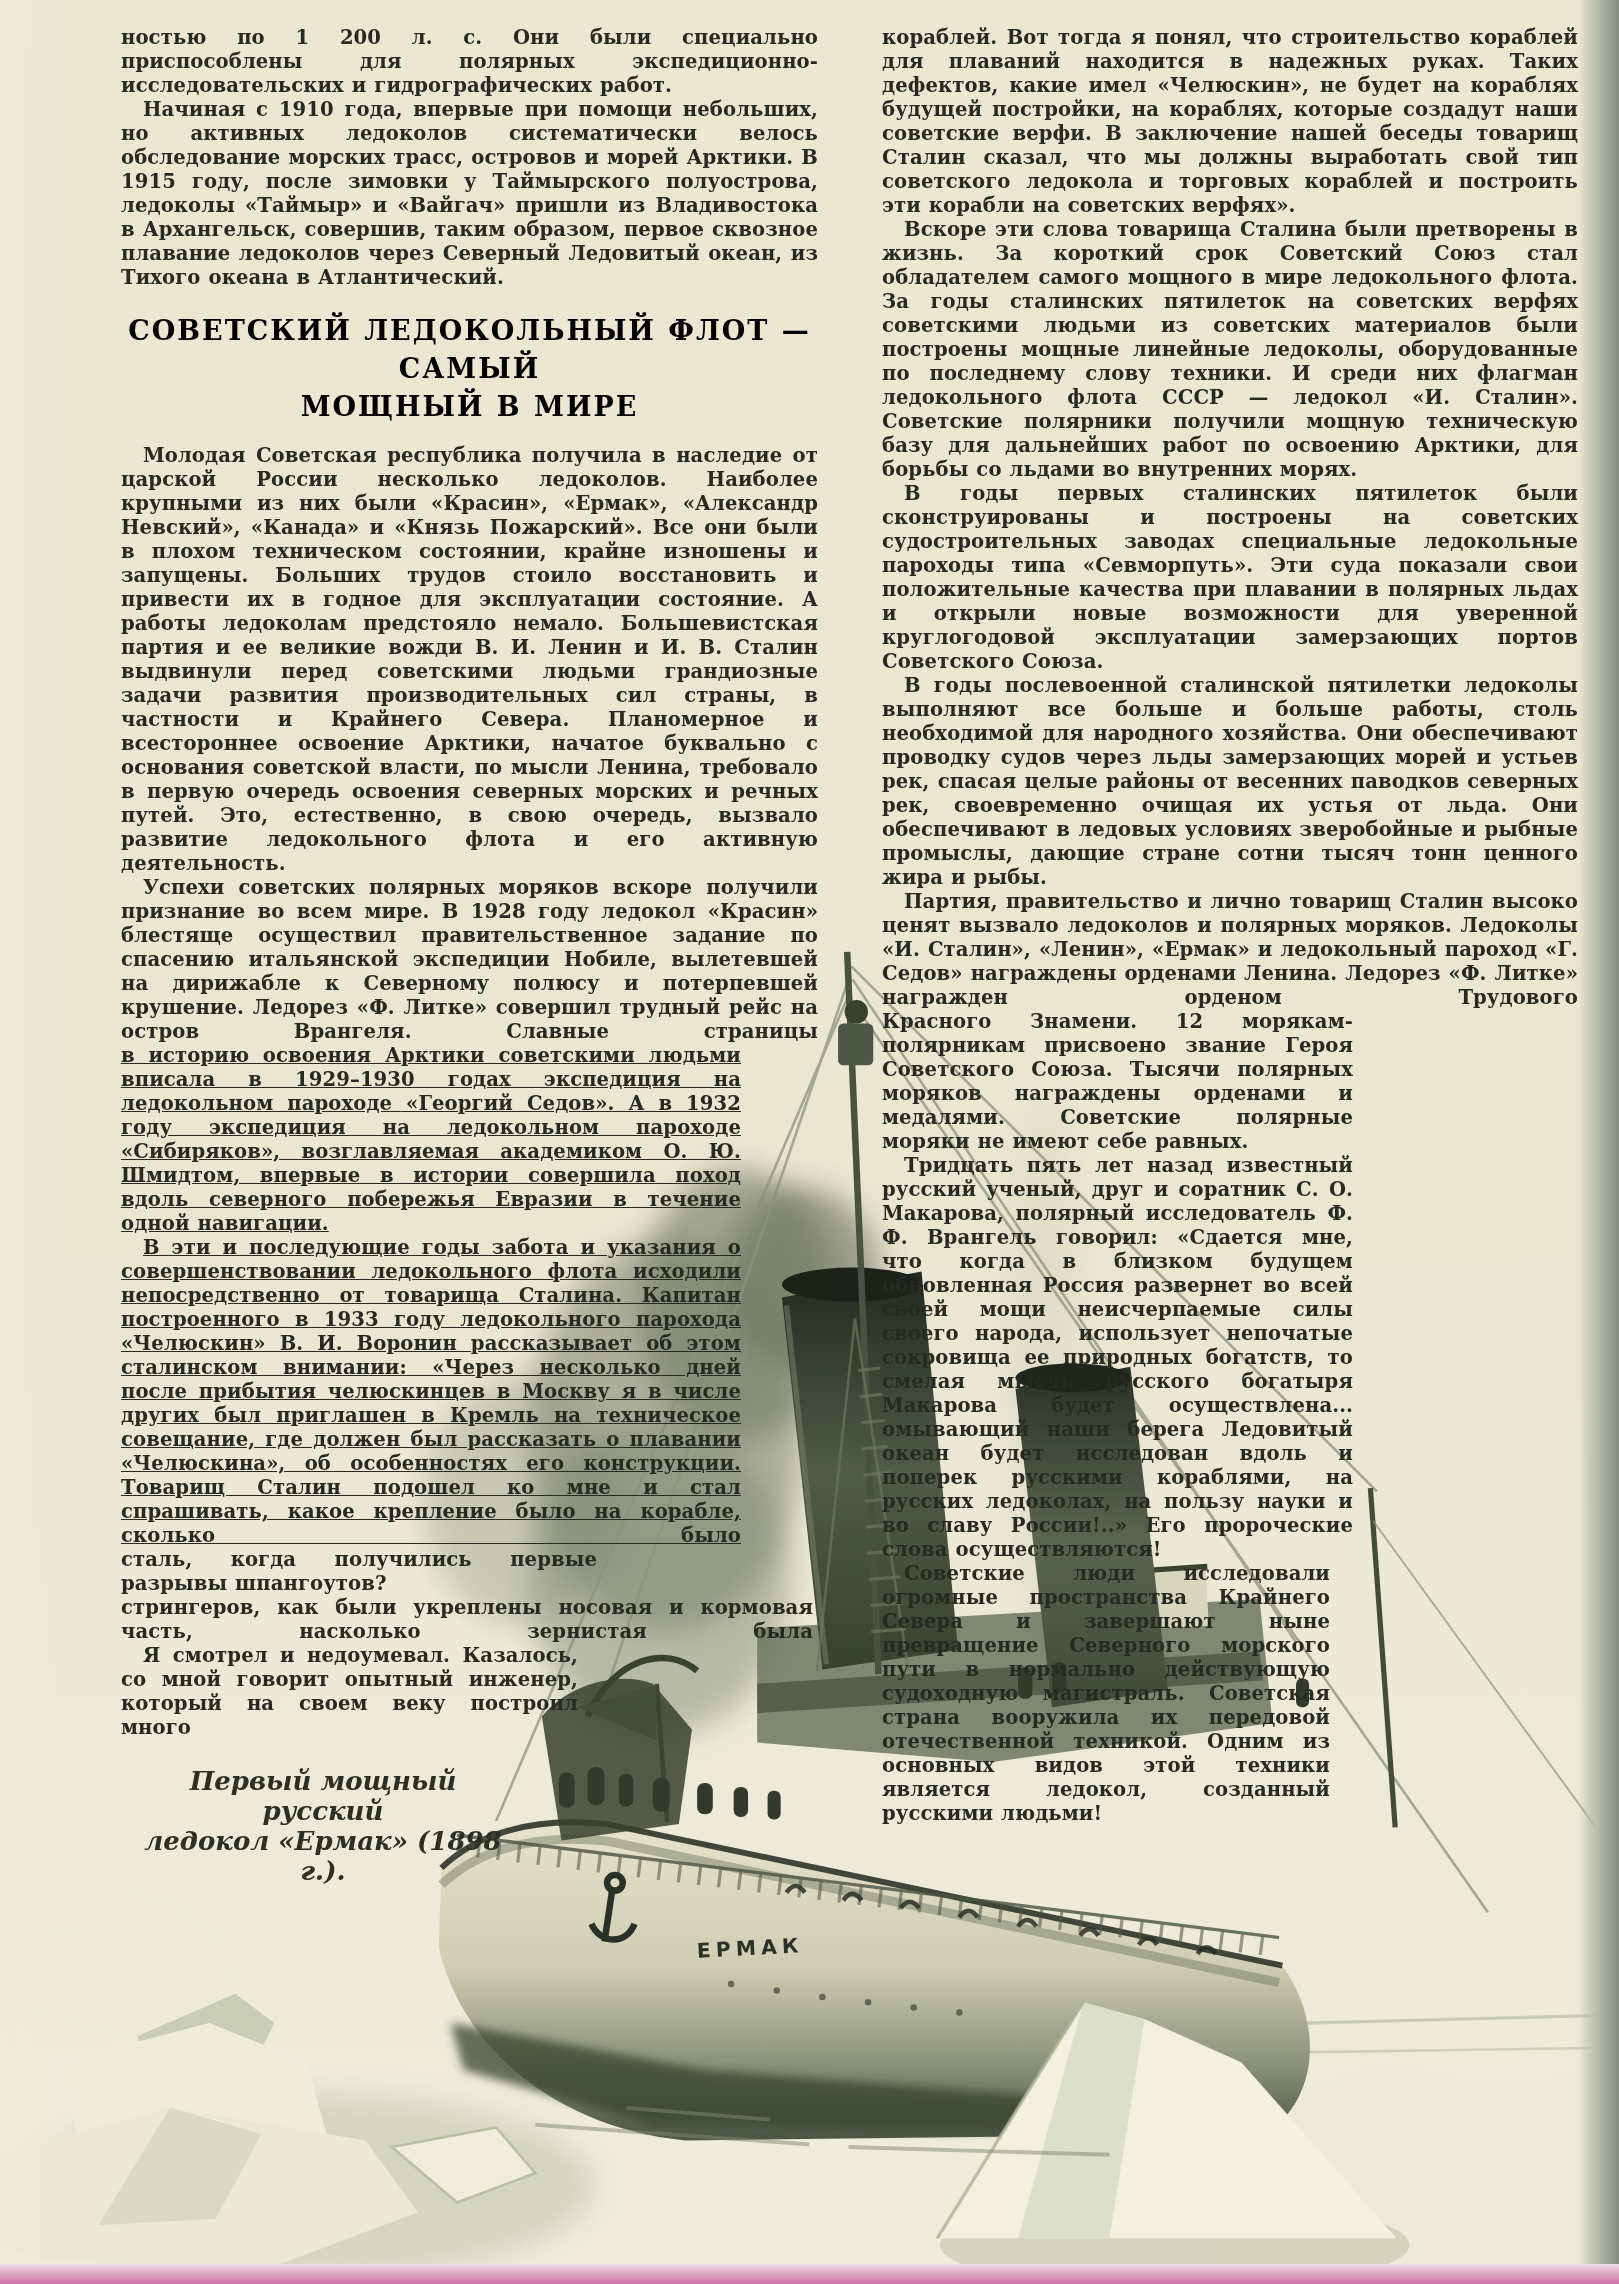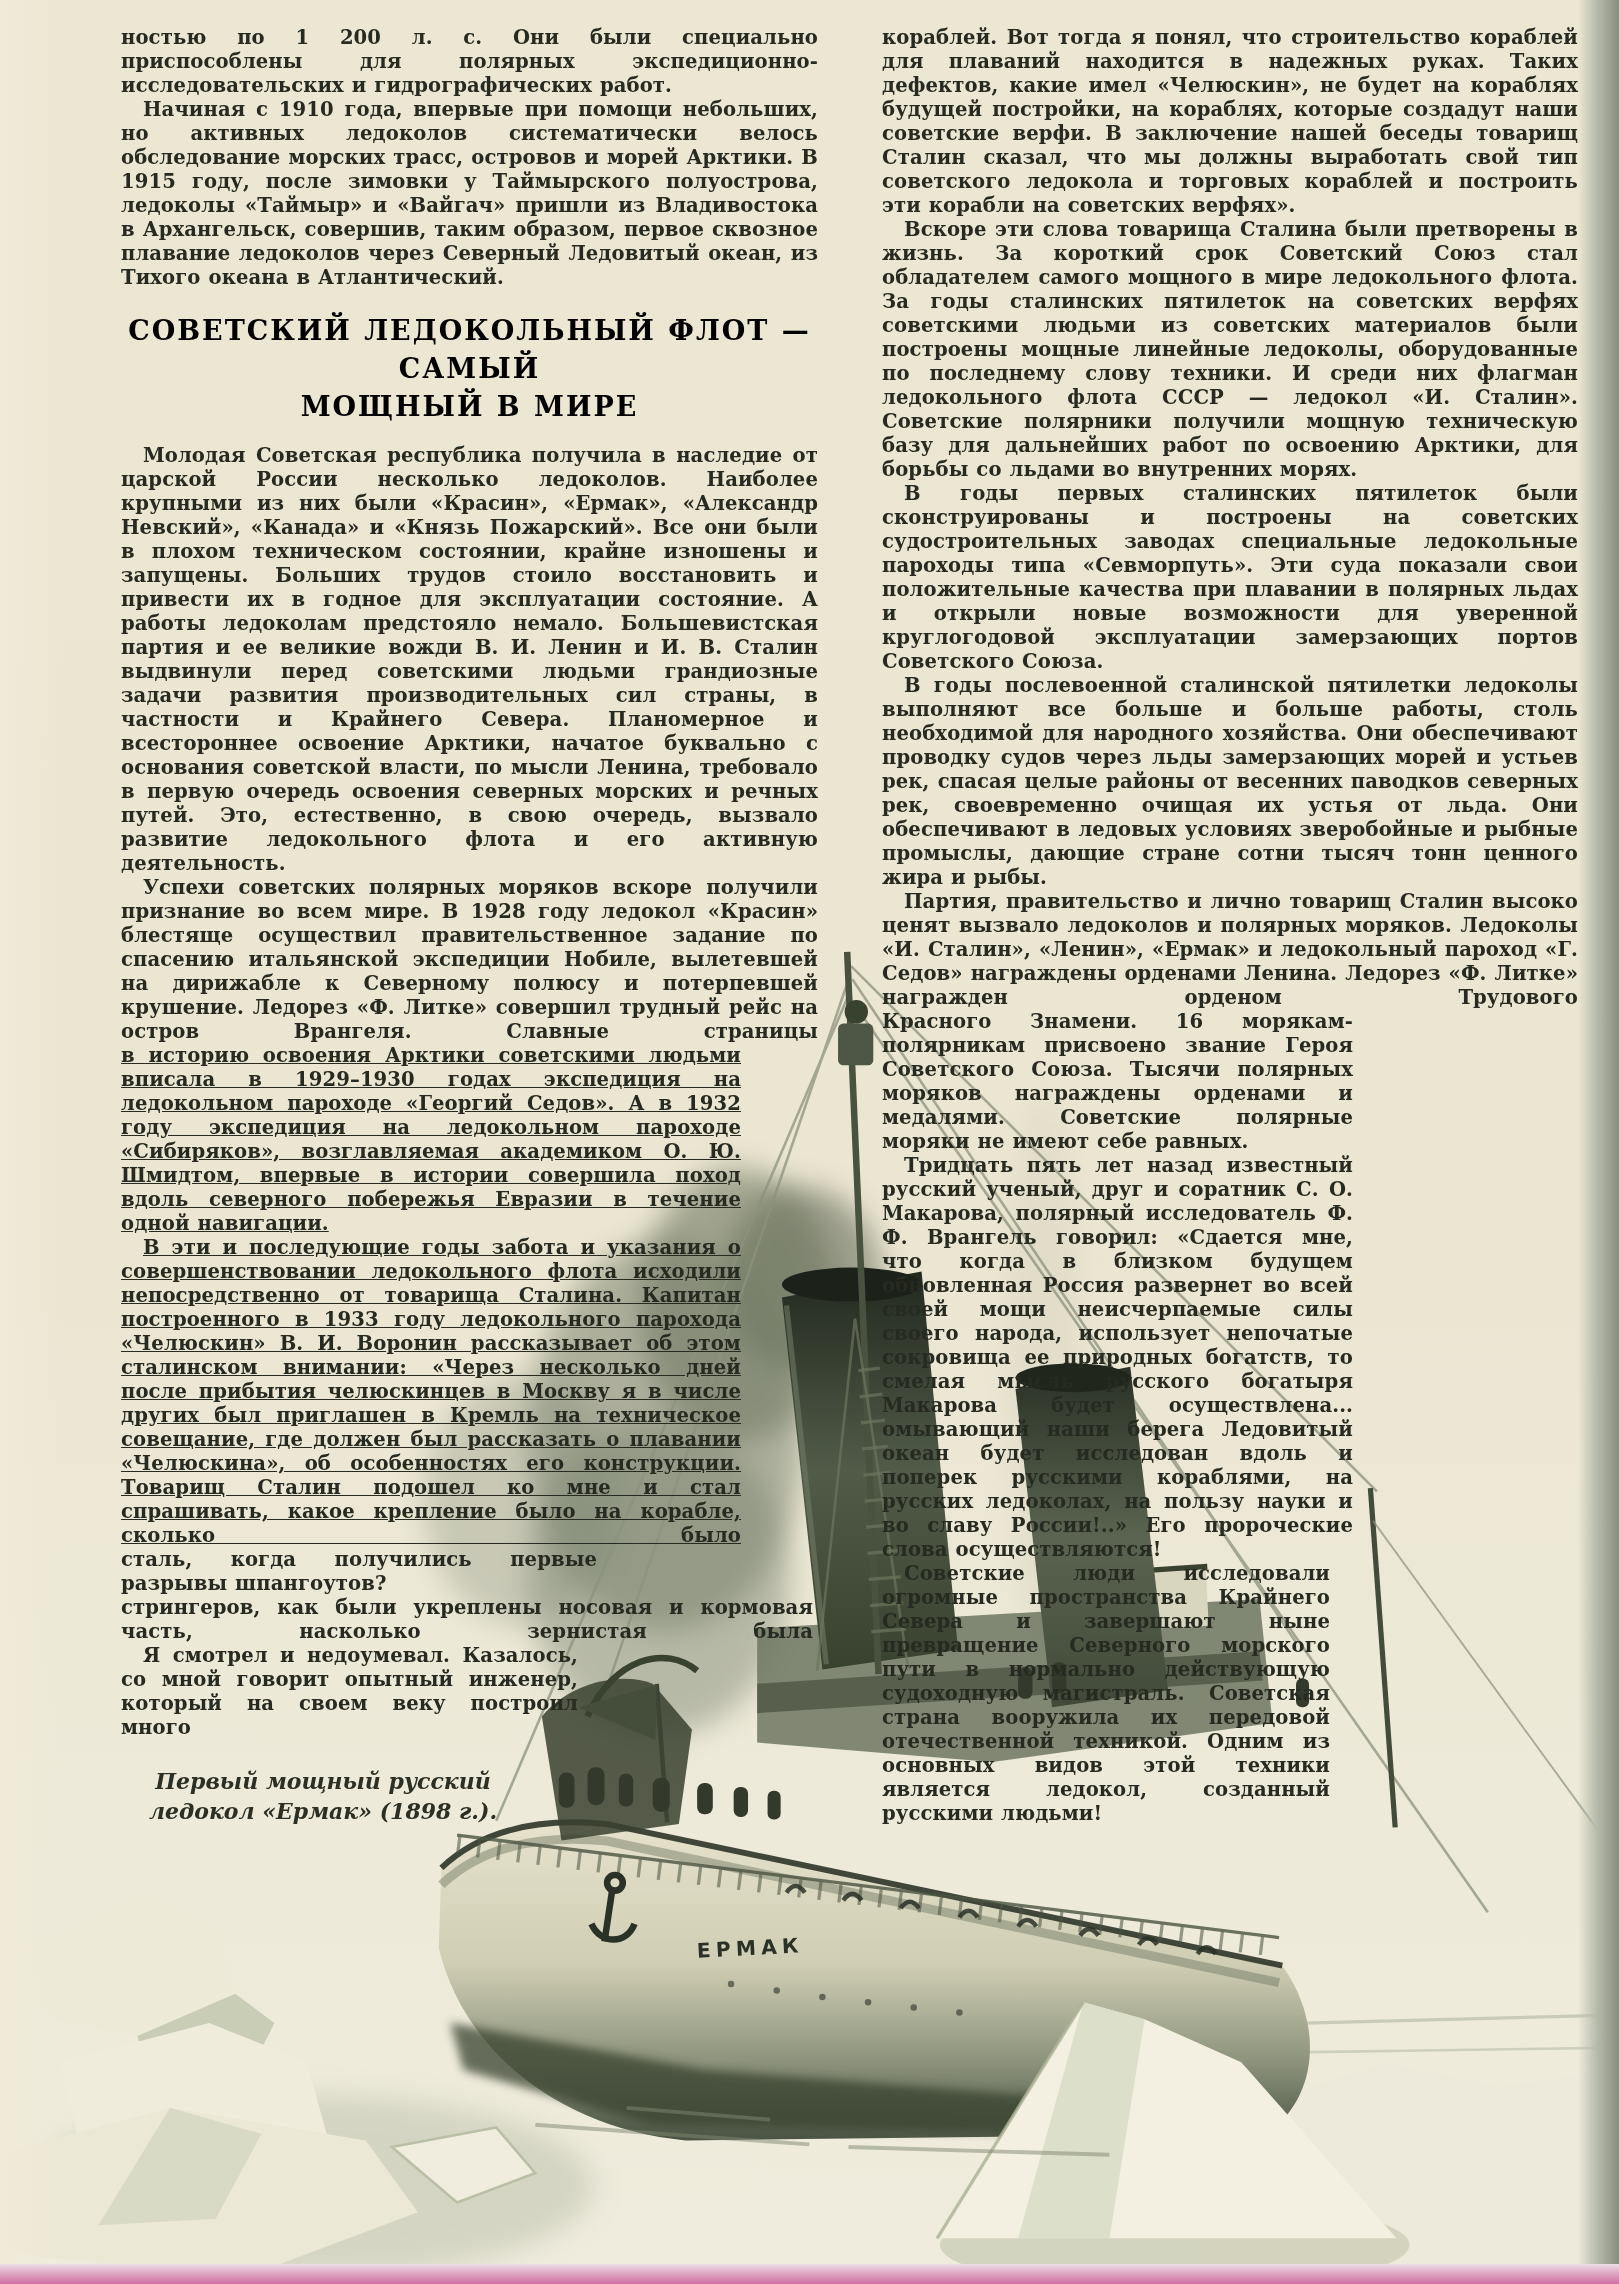--- a/index.html
+++ b/index.html
@@ -32,21 +32,21 @@
   .w-n2{width:476px;}
   .w-n3{width:457px;}
   .off1{margin-left:225px;width:471px;}
   .off2{margin-left:248px;width:448px;}
 
   h1.heading{margin:22px 0 18px 0;text-align:center;font-size:27px;line-height:38px;
     letter-spacing:2px;font-weight:700;color:#000000;}
   h1.heading span{display:block;}
 
   .caption{position:absolute;left:127px;top:1766px;width:392px;text-align:center;
-    font-size:22px;line-height:30px;font-style:italic;font-weight:700;color:#2b2f24;}
+    font-size:26px;line-height:30px;font-style:italic;font-weight:700;color:#2b2f24;}
   .caption span{display:block;}
 
   svg.illus{position:absolute;left:0;top:914px;width:1620px;height:1370px;}
   .shipname{font-family:"DejaVu Sans","Liberation Sans",sans-serif;font-weight:700;
     font-size:31px;letter-spacing:8px;fill:#2a3126;}
 </style>
 </head>
 <body>
 
 <div class="page">
@@ -229,21 +229,21 @@
     <p class="blk w-w2 cont">стрингеров, как были укреплены носовая и кормовая часть, насколько зернистая была</p>
     <p class="blk ind w-n3">Я смотрел и недоумевал. Казалось, со мной говорит опытный инженер, который на своем веку построил много</p>
   </div>
 
   <div class="col col-right">
     <p class="blk">кораблей. Вот тогда я понял, что строительство кораблей для плаваний находится в надежных руках. Таких дефектов, какие имел «Челюскин», не будет на кораблях будущей постройки, на кораблях, которые создадут наши советские верфи. В заключение нашей беседы товарищ Сталин сказал, что мы должны выработать свой тип советского ледокола и торговых кораблей и построить эти корабли на советских верфях».</p>
     <p class="blk ind">Вскоре эти слова товарища Сталина были претворены в жизнь. За короткий срок Советский Союз стал обладателем самого мощного в мире ледокольного флота. За годы сталинских пятилеток на советских верфях советскими людьми из советских материалов были построены мощные линейные ледоколы, оборудованные по последнему слову техники. И среди них флагман ледокольного флота СССР — ледокол «И. Сталин». Советские полярники получили мощную техническую базу для дальнейших работ по освоению Арктики, для борьбы со льдами во внутренних морях.</p>
     <p class="blk ind">В годы первых сталинских пятилеток были сконструированы и построены на советских судостроительных заводах специальные ледокольные пароходы типа «Севморпуть». Эти суда показали свои положительные качества при плавании в полярных льдах и открыли новые возможности для уверенной круглогодовой эксплуатации замерзающих портов Советского Союза.</p>
     <p class="blk ind">В годы послевоенной сталинской пятилетки ледоколы выполняют все больше и больше работы, столь необходимой для народного хозяйства. Они обеспечивают проводку судов через льды замерзающих морей и устьев рек, спасая целые районы от весенних паводков северных рек, своевременно очищая их устья от льда. Они обеспечивают в ледовых условиях зверобойные и рыбные промыслы, дающие стране сотни тысяч тонн ценного жира и рыбы.</p>
     <p class="blk ind cont">Партия, правительство и лично товарищ Сталин высоко ценят вызвало ледоколов и полярных моряков. Ледоколы «И. Сталин», «Ленин», «Ермак» и ледокольный пароход «Г. Седов» награждены орденами Ленина. Ледорез «Ф. Литке» награжден орденом Трудового</p>
-    <p class="blk off1">Красного Знамени. 16 морякам-полярникам присвоено звание Героя Советского Союза. Тысячи полярных моряков награждены орденами и медалями. Советские полярные моряки не имеют себе равных.</p>
+    <p class="blk off1">Красного Знамени. 12 морякам-полярникам присвоено звание Героя Советского Союза. Тысячи полярных моряков награждены орденами и медалями. Советские полярные моряки не имеют себе равных.</p>
     <p class="blk ind off1">Тридцать пять лет назад известный русский ученый, друг и соратник С. О. Макарова, полярный исследователь Ф. Ф. Врангель говорил: «Сдается мне, что когда в близком будущем обновленная Россия развернет во всей своей мощи неисчерпаемые силы своего народа, использует непочатые сокровища ее природных богатств, то смелая мысль русского богатыря Макарова будет осуществлена... омывающий наши берега Ледовитый океан будет исследован вдоль и поперек русскими кораблями, на русских ледоколах, на пользу науки и во славу России!..» Его пророческие слова осуществляются!</p>
     <p class="blk ind off2">Советские люди исследовали огромные пространства Крайнего Севера и завершают ныне превращение Северного морского пути в нормально действующую судоходную магистраль. Советская страна вооружила их передовой отечественной техникой. Одним из основных видов этой техники является ледокол, созданный русскими людьми!</p>
   </div>
 
   <div class="caption">
     <span>Первый мощный русский</span>
     <span>ледокол «Ермак» (1898 г.).</span>
   </div>
 
   <div class="edge-left"></div>

